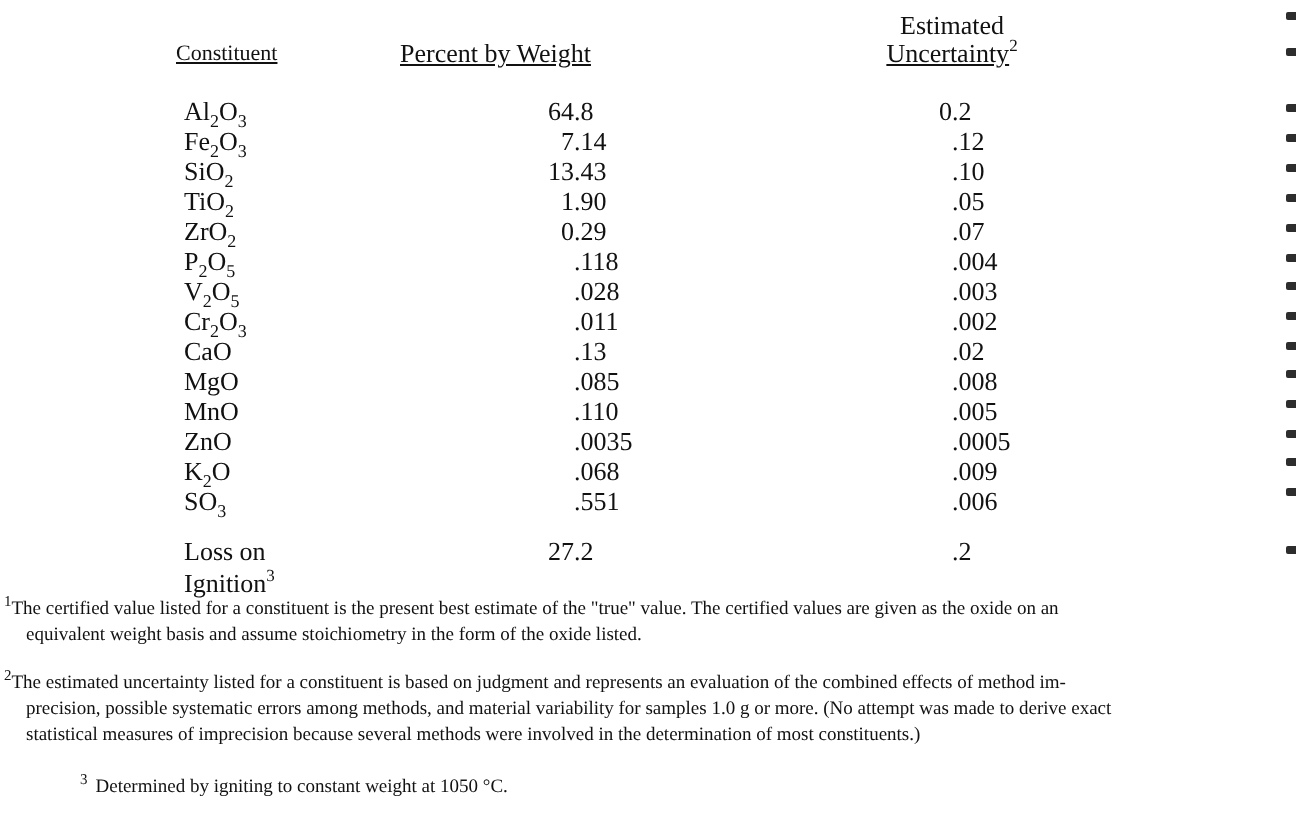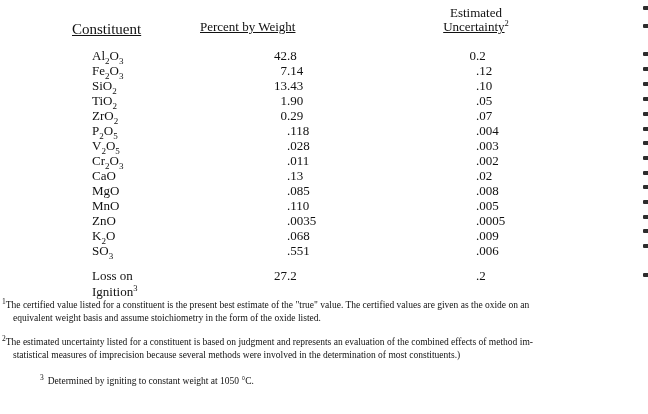--- a/index.html
+++ b/index.html
@@ -9,21 +9,21 @@
     background:#ffffff;
     color:#111111;
     font-family:"Liberation Serif","DejaVu Serif",serif;
     overflow:hidden;
   }
   .u{text-decoration:underline;}
   sup{font-size:8.5px;vertical-align:super;line-height:0;}
   sub{font-size:9px;vertical-align:sub;line-height:0;}
 
   
-  .h-constituent{position:absolute;left:72px;top:21px;font-size:15px;}
+  .h-constituent{position:absolute;left:88px;top:21px;font-size:11px;}
   .h-cert1{position:absolute;left:200px;width:176px;top:3px;text-align:center;font-size:13px;}
   .h-cert2{position:absolute;left:200px;width:176px;top:19px;text-align:left;font-size:13px;}
   .h-est1{position:absolute;left:388px;width:176px;top:5px;text-align:center;font-size:13px;}
   .h-est2{position:absolute;left:388px;width:176px;top:19px;text-align:center;font-size:13px;}
 
   
   .tbody{position:absolute;left:0;top:48px;right:0;}
   .trow{position:relative;height:15px;font-size:13px;line-height:15px;padding-left:44px;}
   .c-formula{position:absolute;left:92px;}
   .num{white-space:pre;}
@@ -62,21 +62,21 @@
   <div class="h-est1">
     <span>Estimated</span>
   </div>
   <div class="h-est2">
     <span class="u">Uncertainty</span><sup>2</sup>
   </div>
 
   <div class="tbody">
       <div class="trow">
         <span class="c-formula"><span>Al</span><sub>2</sub><span>O</span><sub>3</sub></span>
-        <span class="num ci">42</span>
+        <span class="num ci">64</span>
         <span class="num cf">.8</span>
         <span class="num ui">0</span>
         <span class="num uf">.2</span>
       </div>
       <div class="trow">
         <span class="c-formula"><span>Fe</span><sub>2</sub><span>O</span><sub>3</sub></span>
         <span class="num ci">7</span>
         <span class="num cf">.14</span>
         <span class="num ui"></span>
         <span class="num uf">.12</span>
@@ -175,20 +175,21 @@
     <span class="num cf">.2</span>
     <span class="num ui"></span>
     <span class="num uf">.2</span>
   </div>
 
   <div class="footnotes">
     <div class="fn-line fn-first"><sup class="fn-marker">1</sup><span>The certified value listed for a constituent is the present best estimate of the "true" value.  The certified values are given as the oxide on an</span></div>
     <div class="fn-line">equivalent weight basis and assume stoichiometry in the form of the oxide listed.</div>
 
     <div class="fn-line fn-first fn-gap-a"><sup class="fn-marker">2</sup><span>The estimated uncertainty listed for a constituent is based on judgment and represents an evaluation of the combined effects of method im-</span></div>
+    <div class="fn-line">precision, possible systematic errors among methods, and material variability for samples 1.0 g or more.  (No attempt was made to derive exact</div>
     <div class="fn-line">statistical measures of imprecision because several methods were involved in the determination of most constituents.)</div>
 
     <div class="fn-line fn-first fn-gap-b"><sup class="fn-marker">3</sup><span class="fn3-text">Determined by igniting to constant weight at 1050 °C.</span></div>
   </div>
 
 <div class="edge-mark" style="top: 6px;"></div>
     <div class="edge-mark" style="top: 24px;"></div>
     <div class="edge-mark" style="top: 52px;"></div>
     <div class="edge-mark" style="top: 67px;"></div>
     <div class="edge-mark" style="top: 82px;"></div>

